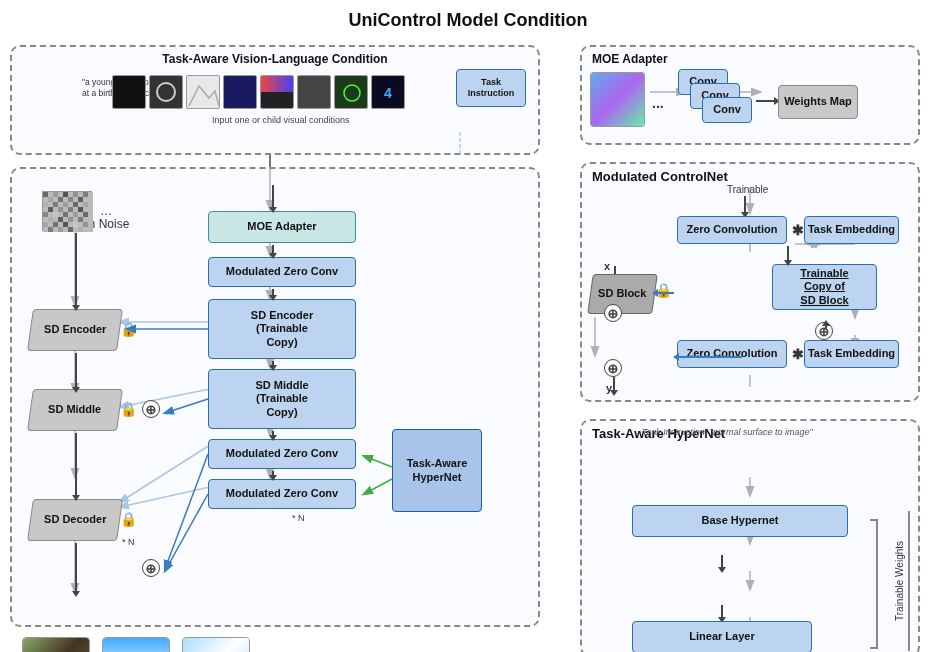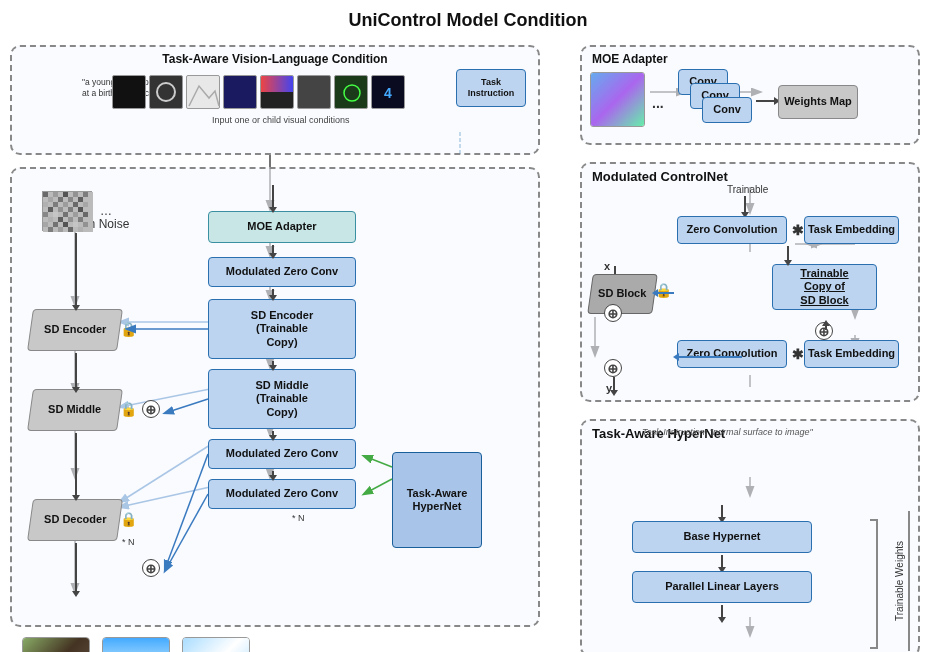--- a/index.html
+++ b/index.html
@@ -345,21 +345,21 @@
     <div class="box box-blue" style="left:196px;top:270px;width:148px;height:30px;">
       <span>Modulated Zero Conv</span>
     </div>
 
     <div class="box box-blue" style="left:196px;top:310px;width:148px;height:30px;">
       <span>Modulated Zero Conv</span>
     </div>
 
     <div style="position:absolute;left:280px;top:344px;font-size:9px;color:#333;">* N</div>
 
-    <div class="box box-blue-dark" style="left:380px;top:260px;width:90px;height:96px;margin-top:23px;">
+    <div class="box box-blue-dark" style="left:380px;top:260px;width:90px;height:83px;">
       <span style="white-space:pre-line;">Task-Aware
 HyperNet</span>
     </div>
 
     <div class="box box-gray" style="left:18px;top:140px;width:90px;height:42px;transform:skewX(-8deg);">
       <span style="transform:skewX(8deg);display:block;">SD Encoder</span>
     </div>
 
     <div class="lock-icon" style="left:108px;top:152px;">🔒</div>
 
@@ -545,36 +545,36 @@
     </div>
 
     <div style="position:absolute;left:60px;top:6px;font-size:9px;color:#555;font-style:italic;max-width:200px;">Task Instruction: "normal
 surface to image"</div>
 
 
     <div style="position:absolute;left:139px;top:84px;width:2px;height:14px;background:#444;">
       <div style="position:absolute;bottom:-4px;left:-3px;border-left:4px solid transparent;border-right:4px solid transparent;border-top:6px solid #444;"></div>
     </div>
 
-    <div class="box box-blue" style="left:50px;top:100px;width:180px;height:32px;">
+    <div class="box box-blue" style="left:50px;top:84px;width:216px;height:32px;">
       <span>Base Hypernet</span>
     </div>
 
     <div style="position:absolute;left:139px;top:134px;width:2px;height:14px;background:#444;">
       <div style="position:absolute;bottom:-4px;left:-3px;border-left:4px solid transparent;border-right:4px solid transparent;border-top:6px solid #444;"></div>
     </div>
 
-    <div class="box box-blue" style="left:50px;top:150px;width:180px;height:32px;">
-      <span>Parallel Linear Layers</span>
-    </div>
 
     <div style="position:absolute;left:139px;top:184px;width:2px;height:14px;background:#444;">
       <div style="position:absolute;bottom:-4px;left:-3px;border-left:4px solid transparent;border-right:4px solid transparent;border-top:6px solid #444;"></div>
     </div>
 
+    <div class="box box-blue" style="left:50px;top:200px;width:180px;height:32px;">
+      <span>Linear Layer</span>
+    </div>
 
     <div style="position:absolute;right:8px;top:90px;font-size:10px;color:#333;writing-mode:vertical-rl;text-orientation:mixed;transform:rotate(180deg);border-left:2px solid #888;padding-left:3px;height:140px;display:flex;align-items:center;justify-content:center;">Trainable
 Weights</div>
 
     <div style="position:absolute;right:40px;top:98px;width:8px;height:130px;border-right:2px solid #888;border-top:2px solid #888;border-bottom:2px solid #888;"></div>
   </div>
 
   <div style="position:absolute;left:22px;top:600px;display:flex;gap:12px;align-items:center;">
 
     <div style="width:68px;height:52px;border-radius:4px;border:1px solid #999;overflow:hidden;">

